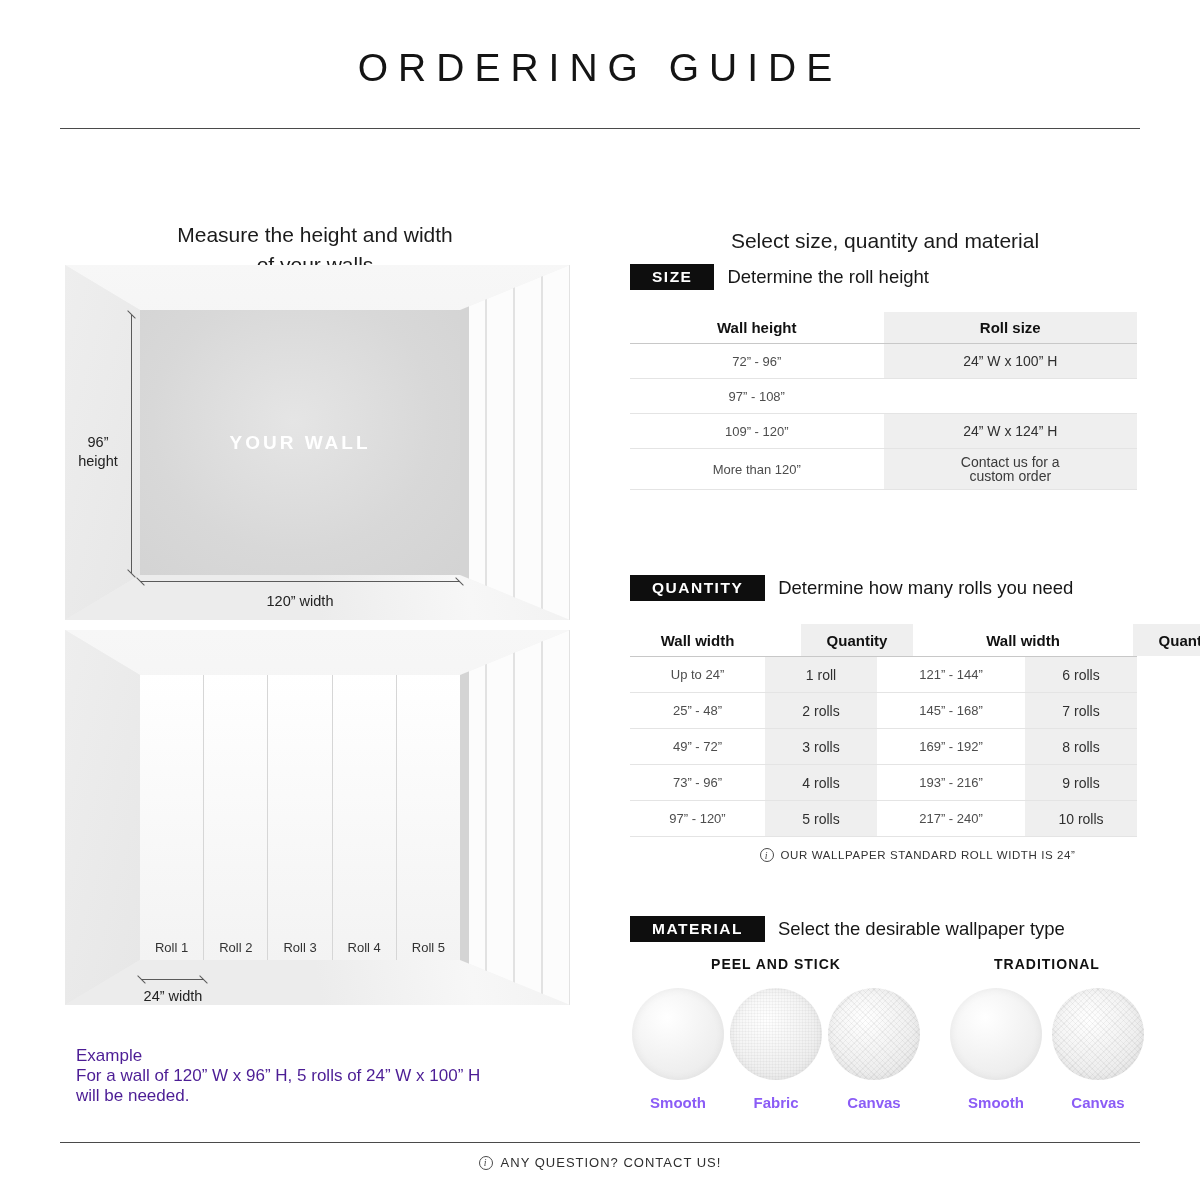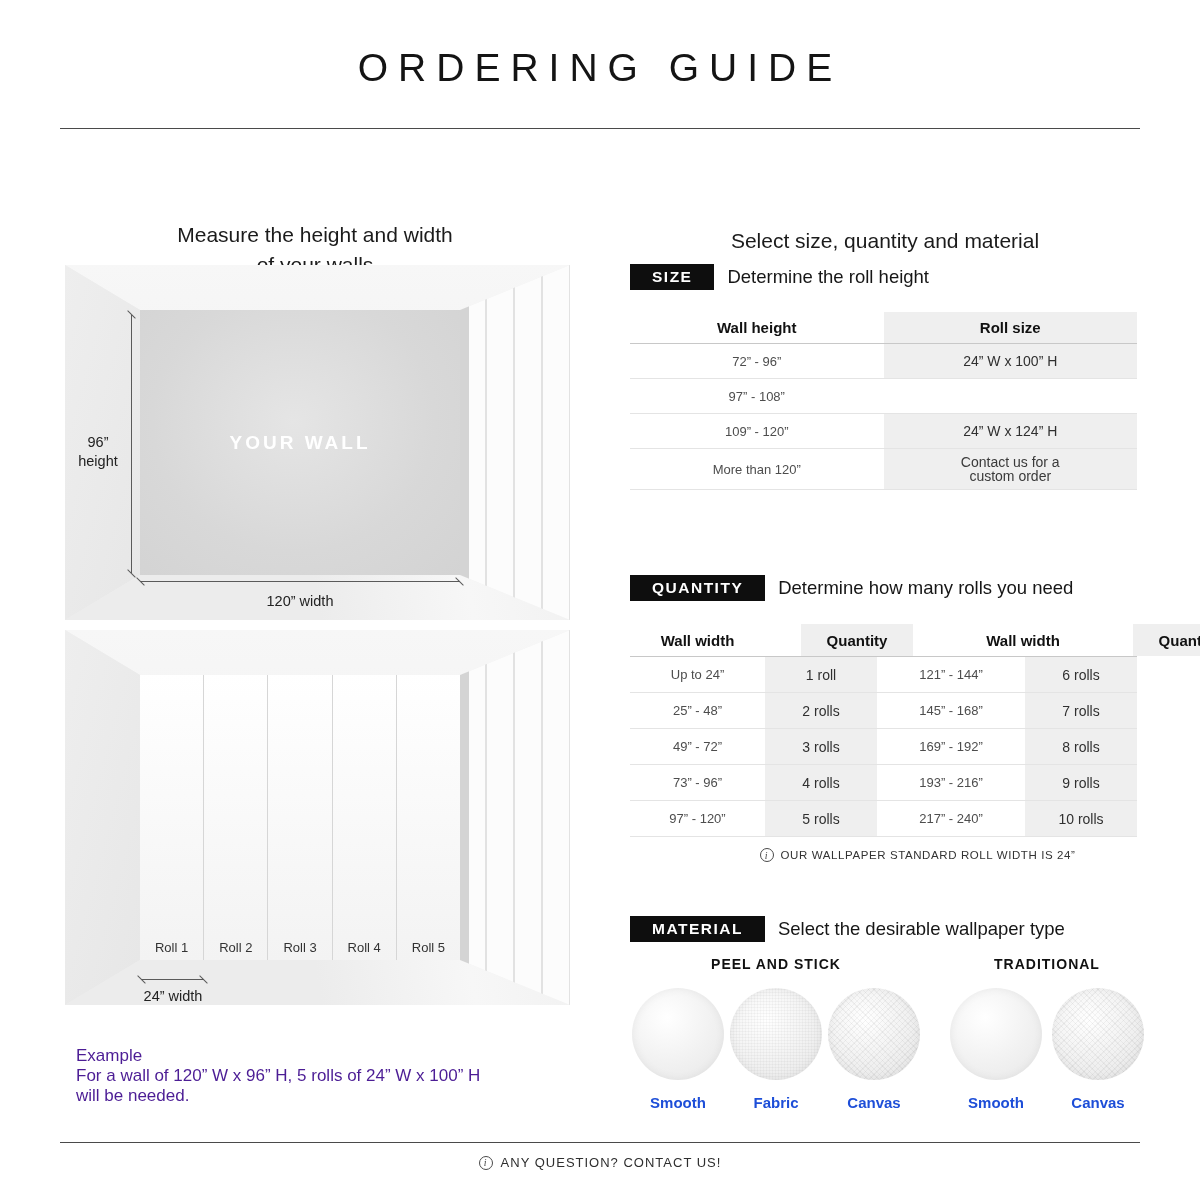--- a/index.html
+++ b/index.html
@@ -116,21 +116,21 @@
 
   
   .material-group { position:absolute; text-align:center; }
   #mat-group-1 { left:631px; top:956px; width:290px; }
   #mat-group-2 { left:945px; top:956px; width:204px; }
   .group-title { font-size:14px; font-weight:700; letter-spacing:1px; color:#111111; margin-bottom:16px; }
   .swatch-row { display:flex; justify-content:center; gap:6px; }
   #mat-group-2 .swatch-row { gap:10px; }
   .swatch-item { display:flex; flex-direction:column; align-items:center; }
   .swatch { width:92px; height:92px; border-radius:50%; box-shadow:inset 0 0 10px rgba(0,0,0,0.06); }
-  .swatch-label { margin-top:14px; font-size:15px; font-weight:700; color:#1d4ed8; }
+  .swatch-label { margin-top:14px; font-size:15px; font-weight:700; color:#8b5cf6; }
   .smooth { background: radial-gradient(circle at 38% 32%, #ffffff 0%, #f1f1f1 55%, #e7e7e7 100%); }
   .fabric { background:
       repeating-linear-gradient(0deg, rgba(0,0,0,0.03) 0 1px, rgba(0,0,0,0) 1px 3px),
       repeating-linear-gradient(90deg, rgba(0,0,0,0.028) 0 1px, rgba(0,0,0,0) 1px 3px),
       radial-gradient(circle at 40% 34%, #ffffff 0%, #f0f0f0 60%, #e6e6e6 100%); }
   .canvas { background:
       repeating-linear-gradient(45deg, rgba(0,0,0,0.045) 0 1px, rgba(0,0,0,0) 1px 4px),
       repeating-linear-gradient(-45deg, rgba(0,0,0,0.045) 0 1px, rgba(0,0,0,0) 1px 4px),
       radial-gradient(circle at 40% 34%, #ffffff 0%, #efefef 60%, #e4e4e4 100%); }
 </style>

